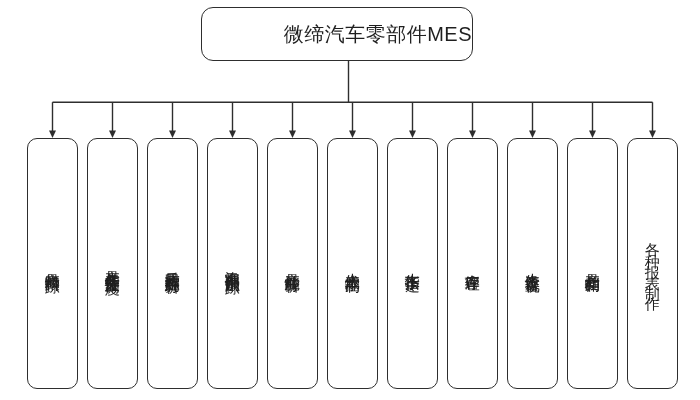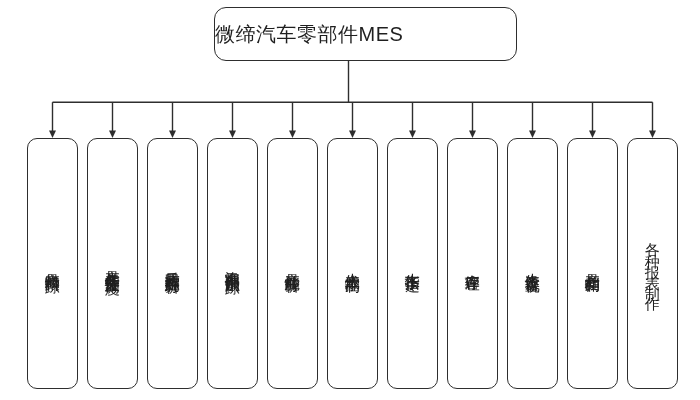--- a/index.html
+++ b/index.html
@@ -19,30 +19,30 @@
   .connectors {
     position: absolute;
     left: 0;
     top: 0;
     width: 700px;
     height: 400px;
     pointer-events: none;
   }
   .root-box {
     position: absolute;
-    left: 214px;
+    left: 201px;
     top: 7px;
-    width: 303px;
+    width: 272px;
     height: 54px;
     border: 1.6px solid #2e2e2e;
     border-radius: 12px;
     background: #ffffff;
     display: flex;
     align-items: center;
-    justify-content: flex-start;
+    justify-content: flex-end;
     box-sizing: border-box;
   }
   .root-label {
     font-size: 20px;
     letter-spacing: 0.5px;
     white-space: nowrap;
   }
   .modules-row {
     position: absolute;
     left: 27px;

